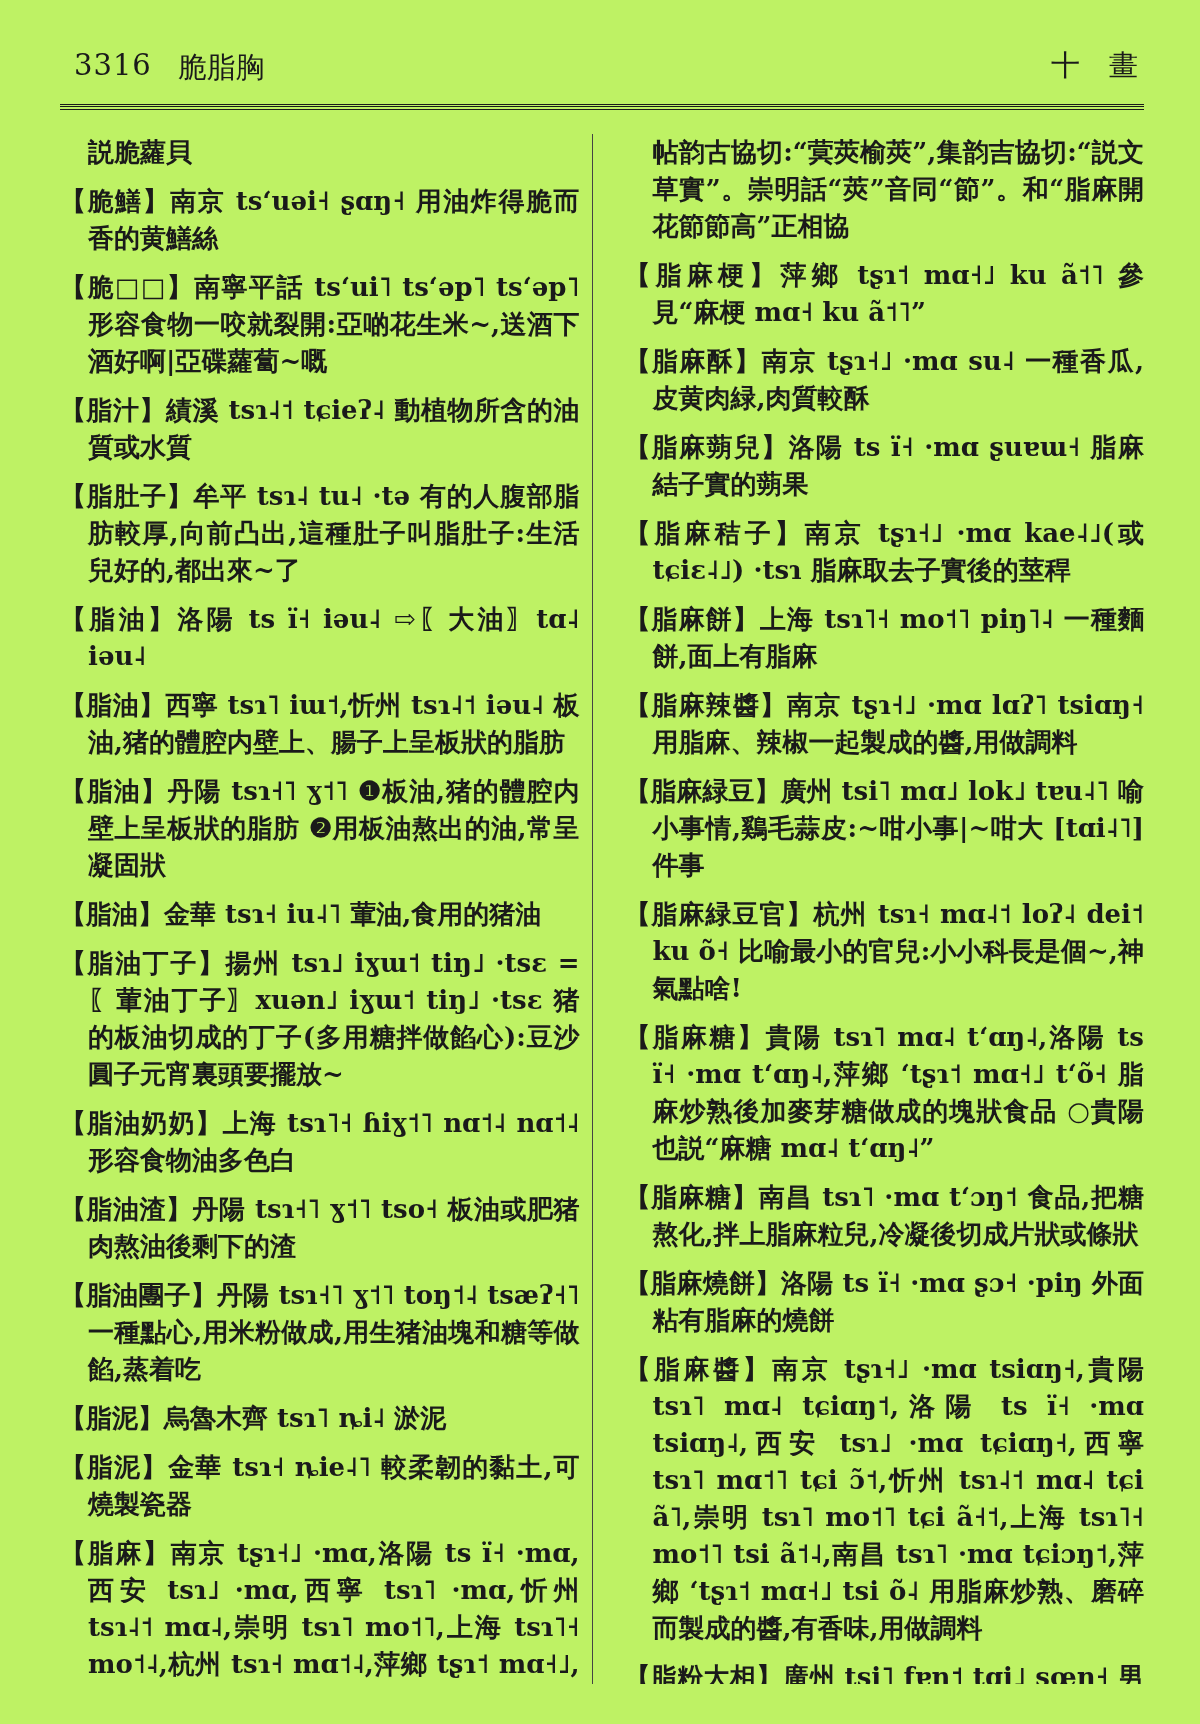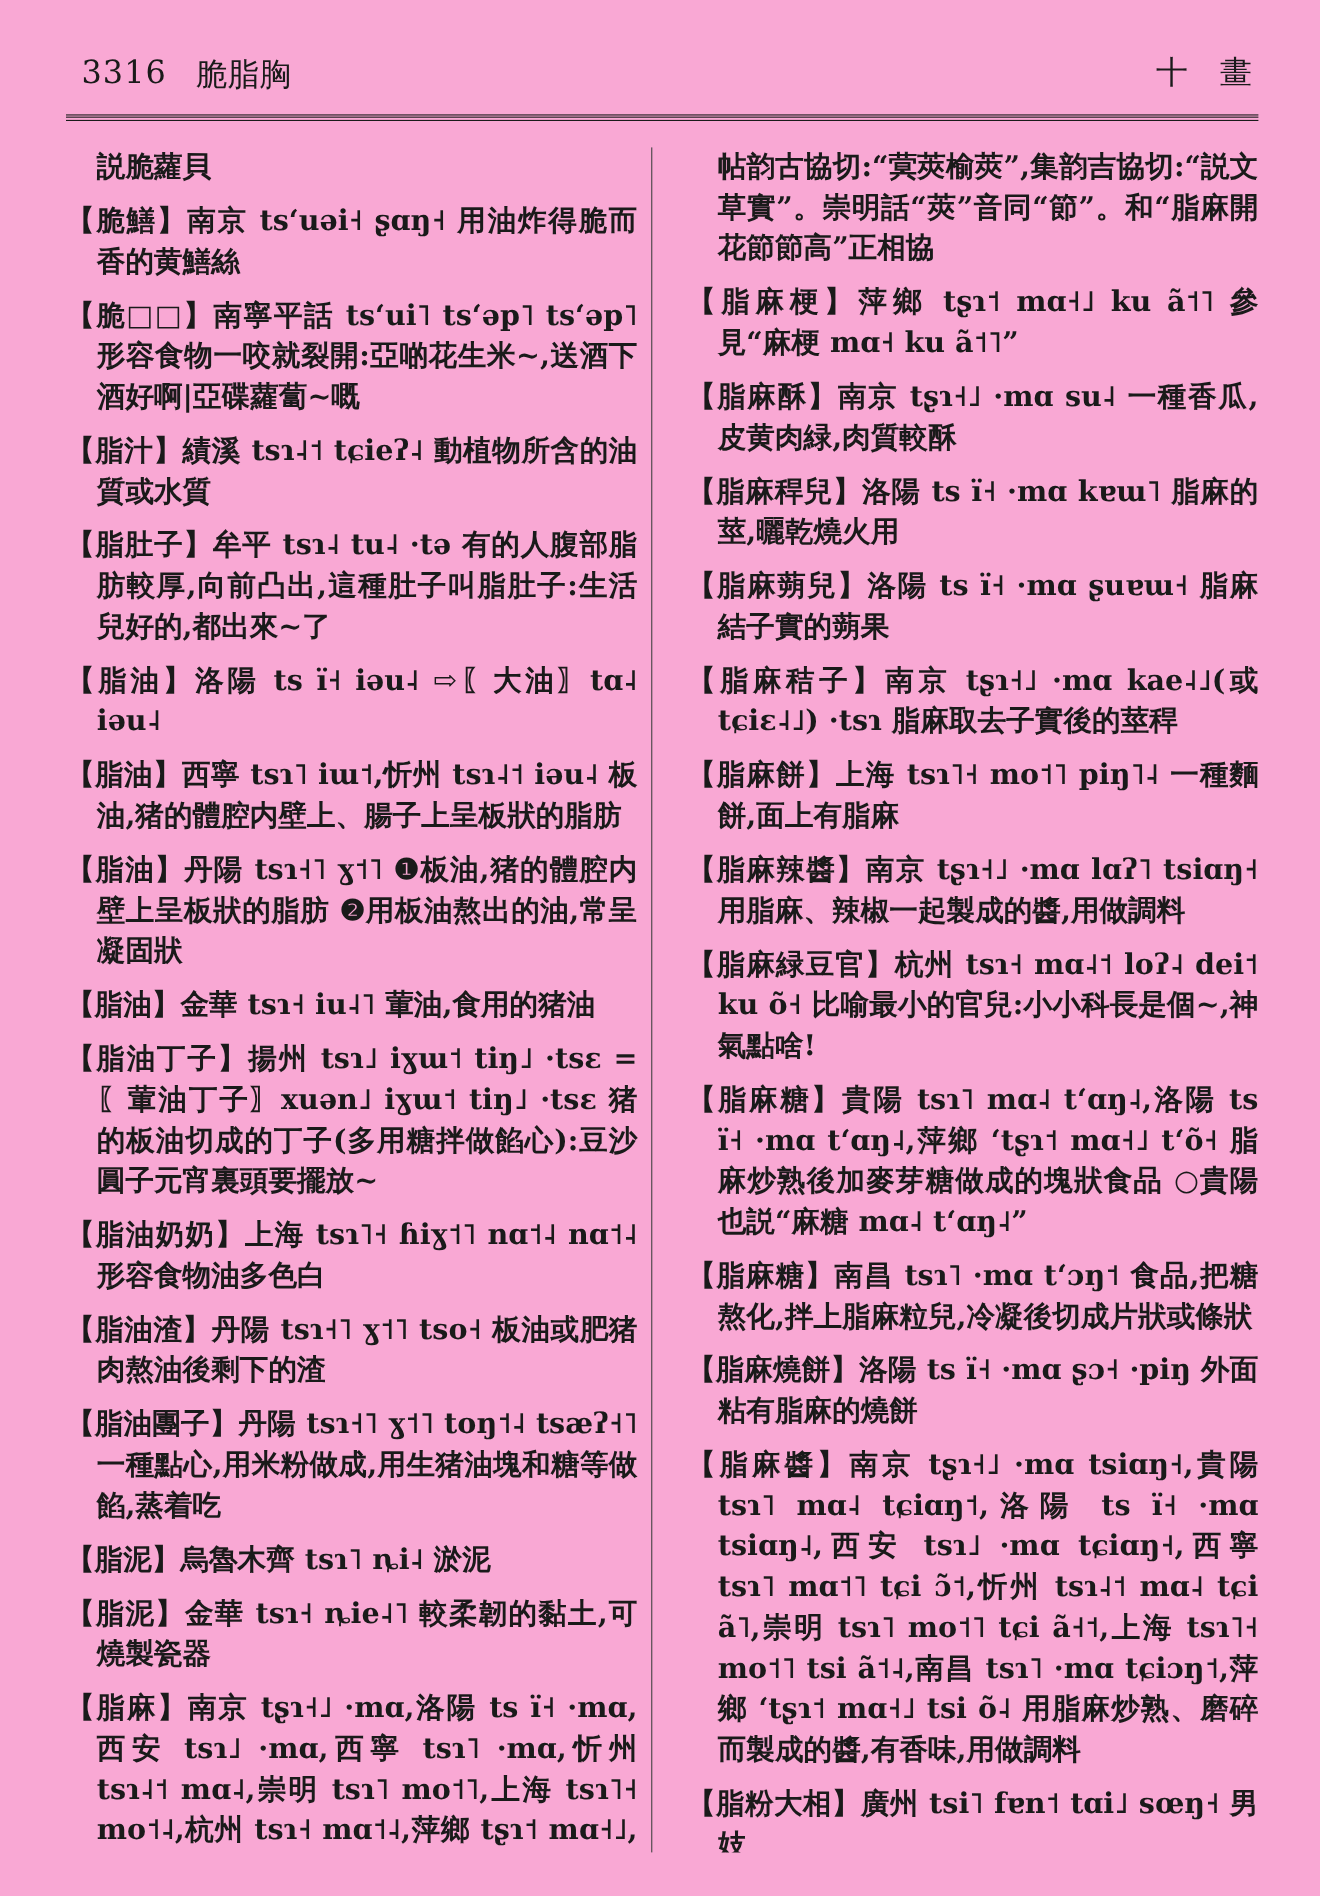--- a/index.html
+++ b/index.html
@@ -4,21 +4,21 @@
 <style>
   html, body {
     margin: 0;
     padding: 0;
     background: #f4f4f2;
   }
   .page {
     position: relative;
     width: 1200px;
     height: 1724px;
-    background: #f9a8d4;
+    background: #bef264;
     color: #1a1a1a;
     font-family: "DejaVu Serif", "Liberation Serif", serif;
     overflow: hidden;
     box-sizing: border-box;
     padding: 46px 56px 30px 60px;
   }
   .header {
     display: flex;
     justify-content: space-between;
     align-items: baseline;
@@ -90,25 +90,25 @@
         <p class="entry"><span>【脂油團子】丹陽 tsɿ˧˥ ɣ˦˥ toŋ˦˨ tsæʔ˧˥ 一種點心,用米粉做成,用生猪油塊和糖等做餡,蒸着吃</span></p>
         <p class="entry"><span>【脂泥】烏魯木齊 tsɿ˥ ȵi˨ 淤泥</span></p>
         <p class="entry"><span>【脂泥】金華 tsɿ˧ ȵie˨˥ 較柔韌的黏土,可燒製瓷器</span></p>
         <p class="entry"><span>【脂麻】南京 tʂɿ˧˩ ·mɑ,洛陽 ts ï˧ ·mɑ,西安 tsɿ˩ ·mɑ,西寧 tsɿ˥ ·mɑ,忻州 tsɿ˨˦ mɑ˨,崇明 tsɿ˥ mo˦˥,上海 tsɿ˥˧ mo˦˨,杭州 tsɿ˧ mɑ˦˨,萍鄉 tʂɿ˦ mɑ˧˩,于都 tʂɿ˨ mɑ˧,廣州 tsi˥ mɑ˩ ❶一年生草本植物,種子小而扁平,有白、黑、黄、褐等不同顏色,是一種重要的油料作物:△~開花節節高(南京) ❷這種植物的種子,可以吃,也可以榨油:揀了~,丢了西瓜(杭州)‖~咁大[tɑi˨˥]</span><span class="sm">極言其小</span><span>|~醬|~糊|~餅|~通</span><span class="sm">食品名</span><span>|~糖(廣州) ○萍鄉也叫“麻子 mɑ˧ tsɿ˦˥”</span></p>
       </div>
     <div class="divider"></div>
     <div class="column right">
         <p class="cont"><span>帖韵古協切:“蓂莢榆莢”,集韵吉協切:“説文草實”。崇明話“莢”音同“節”。和“脂麻開花節節高”正相協</span></p>
         <p class="entry"><span>【脂麻梗】萍鄉 tʂɿ˦ mɑ˧˩ ku ã˦˥ 參見“麻梗 mɑ˧ ku ã˦˥”</span></p>
         <p class="entry"><span>【脂麻酥】南京 tʂɿ˧˩ ·mɑ su˨ 一種香瓜,皮黄肉緑,肉質較酥</span></p>
-        <p class="entry"><span>【脂麻稈兒】洛陽 ts ï˧ ·mɑ kɐɯ˥ 脂麻的莖,曬乾燒火用</span></p>
         <p class="entry"><span>【脂麻蒴兒】洛陽 ts ï˧ ·mɑ ʂuɐɯ˧ 脂麻結子實的蒴果</span></p>
         <p class="entry"><span>【脂麻秸子】南京 tʂɿ˧˩ ·mɑ kae˨˩(或tɕiɛ˨˩) ·tsɿ 脂麻取去子實後的莖稈</span></p>
         <p class="entry"><span>【脂麻餅】上海 tsɿ˥˧ mo˦˥ piŋ˥˨ 一種麵餅,面上有脂麻</span></p>
         <p class="entry"><span>【脂麻辣醬】南京 tʂɿ˧˩ ·mɑ lɑʔ˥ tsiɑŋ˧ 用脂麻、辣椒一起製成的醬,用做調料</span></p>
+        <p class="entry"><span>【脂麻緑豆】廣州 tsi˥ mɑ˩ lok˩ tɐu˨˥ 喻小事情,鷄毛蒜皮:~咁小事|~咁大 [tɑi˨˥]件事</span></p>
         <p class="entry"><span>【脂麻緑豆官】杭州 tsɿ˧ mɑ˨˦ loʔ˨ dei˦ ku õ˧ 比喻最小的官兒:小小科長是個~,神氣點啥!</span></p>
         <p class="entry"><span>【脂麻糖】貴陽 tsɿ˥ mɑ˨ tʻɑŋ˨,洛陽 ts ï˧ ·mɑ tʻɑŋ˨,萍鄉 ʻtʂɿ˦ mɑ˧˩ tʻõ˧ 脂麻炒熟後加麥芽糖做成的塊狀食品 ○貴陽也説“麻糖 mɑ˨ tʻɑŋ˨”</span></p>
         <p class="entry"><span>【脂麻糖】南昌 tsɿ˥ ·mɑ tʻɔŋ˦ 食品,把糖熬化,拌上脂麻粒兒,冷凝後切成片狀或條狀</span></p>
         <p class="entry"><span>【脂麻燒餅】洛陽 ts ï˧ ·mɑ ʂɔ˧ ·piŋ 外面粘有脂麻的燒餅</span></p>
         <p class="entry"><span>【脂麻醬】南京 tʂɿ˧˩ ·mɑ tsiɑŋ˧,貴陽 tsɿ˥ mɑ˨ tɕiɑŋ˦,洛陽 ts ï˧ ·mɑ tsiɑŋ˨,西安 tsɿ˩ ·mɑ tɕiɑŋ˧,西寧 tsɿ˥ mɑ˦˥ tɕi ɔ̃˦,忻州 tsɿ˨˦ mɑ˨ tɕi ã˥,崇明 tsɿ˥ mo˦˥ tɕi ã˧˦,上海 tsɿ˥˧ mo˦˥ tsi ã˦˨,南昌 tsɿ˥ ·mɑ tɕiɔŋ˦,萍鄉 ʻtʂɿ˦ mɑ˧˩ tsi õ˨ 用脂麻炒熟、磨碎而製成的醬,有香味,用做調料</span></p>
         <p class="entry"><span>【脂粉大相】廣州 tsi˥ fɐn˦ tɑi˩ sœŋ˧ 男妓</span></p>
       </div>
   </div>
 </div>
 

